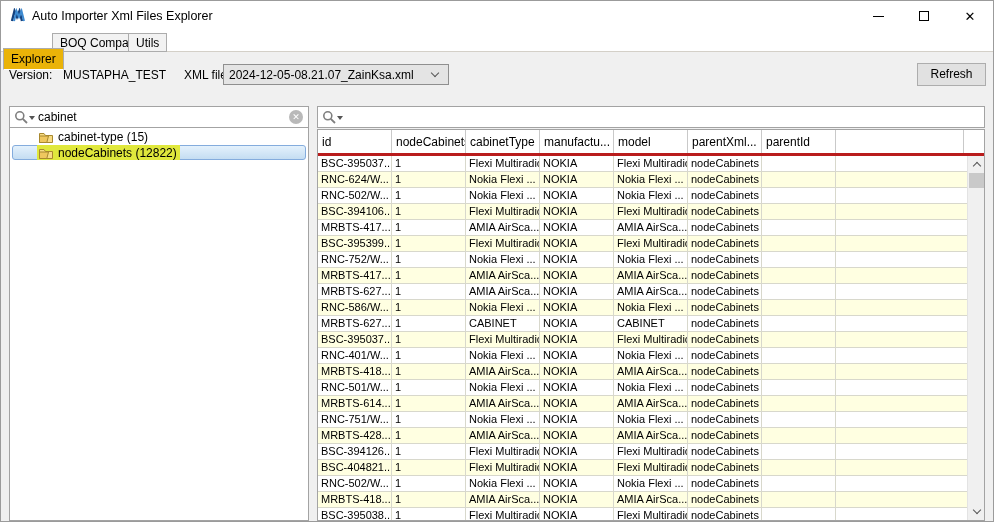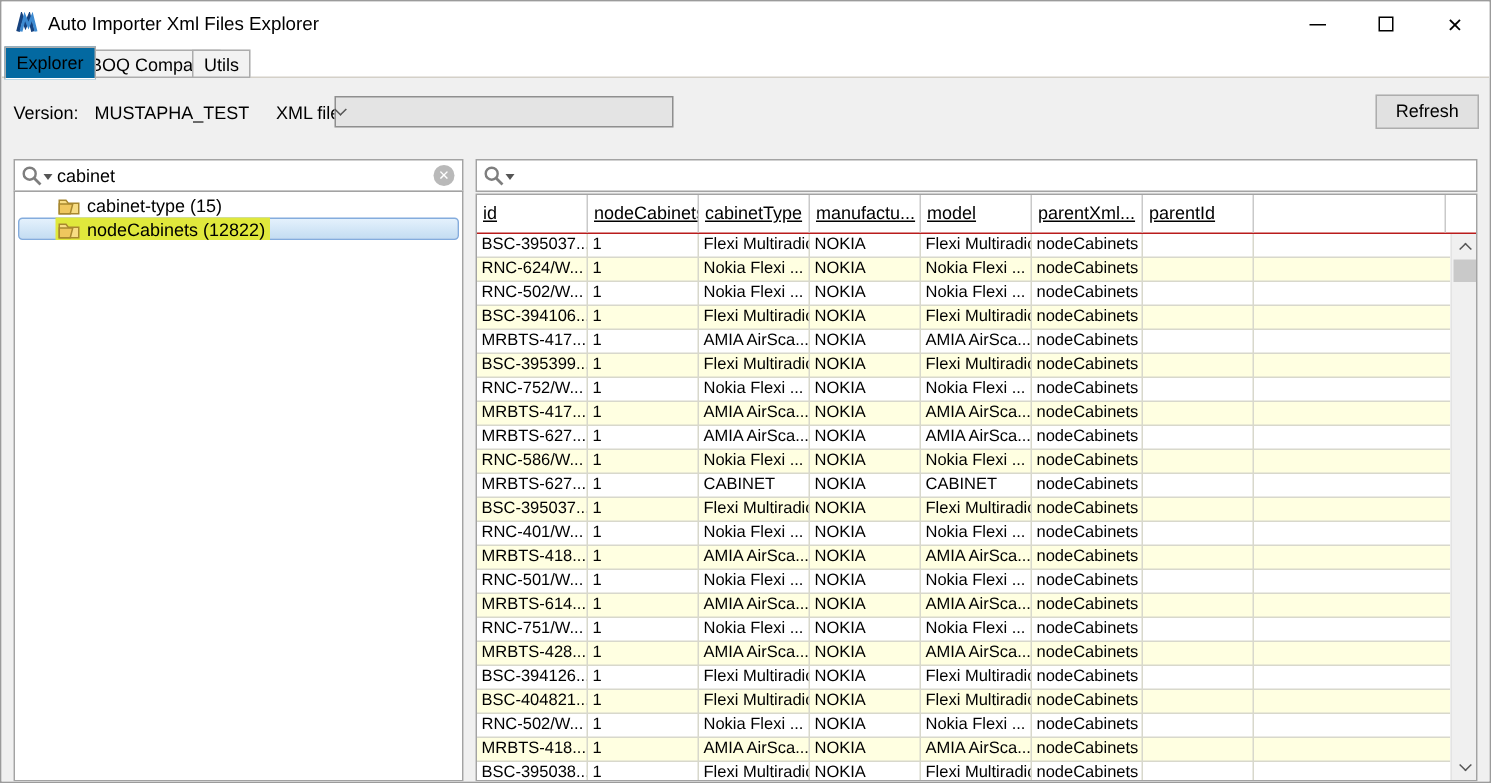--- a/index.html
+++ b/index.html
@@ -14,21 +14,21 @@
   .title-text { position:absolute; left:31px; top:0; height:30px; line-height:30px; font-size:12.5px; }
   .win-controls { position:absolute; right:0; top:0; height:30px; display:flex; }
   .win-btn { width:46px; height:30px; display:flex; align-items:center; justify-content:center; }
   .glyph-min { width:11px; height:0; border-top:1px solid #000; display:block; }
   .glyph-max { width:10px; height:10px; border:1px solid #000; display:block; }
   .glyph-close { font-size:13px; line-height:13px; }
   
   .tabstrip { position:absolute; top:30px; left:0; right:0; height:21px; background:#fff; border-bottom:1px solid #d4d0c8; }
   .tab { position:absolute; font-size:12px; padding:0 7px; line-height:19px; background:#f2f2f2;
          border:1px solid #acacac; top:2px; height:19px; }
-  .tab.active { top:0; height:22px; line-height:21px; background:#0369a1; border-bottom:1px solid #fff; z-index:2;text-align:right; }
+  .tab.active { top:17px; height:22px; line-height:21px; background:#eab308; border-bottom:1px solid #fff; z-index:2;text-align:right; }
   .tab-explorer { left:2px; }
   .tab-boq { left:51px; }
   .tab-utils { left:127px; }
   
   .content { position:absolute; top:51px; left:0; right:0; bottom:0; background:#f0f0f0; }
   .lbl { position:absolute; font-size:12px; }
   .bold { font-weight:normal; }
   .combobox { position:absolute; left:222px; top:12px; width:226px; height:21px; background:#e4e4e4;
               border:1px solid #8f8f8f; display:flex; align-items:center; }
   .combobox .val { font-size:12px; padding-left:5px; flex:1; white-space:nowrap; overflow:hidden; }
@@ -53,21 +53,21 @@
   .tree-item { position:relative; height:15px; margin:1px 2px 0 2px; display:flex; align-items:center;
                padding-left:24px; font-size:12px; border:1px solid transparent; }
   .tree-item.sel { background:linear-gradient(#e4f1fc,#c4ddf2); border:1px solid #84acdd; border-radius:3px; }
   .hlwrap { display:flex; align-items:center; height:15px; padding:0 3px 0 1px; }
   .hlwrap.on { background:#e0e83c; }
   .folder-ic { width:16px; height:14px; margin-right:4px; flex:0 0 auto; }
   
   .tablepanel { position:absolute; left:316px; top:77px; width:668px; bottom:0; background:#fff;
                 border:1px solid #a3a3a3; overflow:hidden; }
   .thead { position:absolute; top:0; left:0; right:0; height:26px; background:#fff;
-           border-bottom:1px solid #b91c1c; display:flex;text-decoration:underline; }
+           border-bottom:3px solid #b91c1c; display:flex; }
   .hcell { font-size:12px; padding:5px 0 0 4px; border-right:1px solid #c9c9c9; height:100%;
            white-space:nowrap; overflow:hidden; }
   .hsep { position:absolute; top:0; bottom:0; left:645px; width:0; border-left:1px solid #c9c9c9; }
   .tbody { position:absolute; top:26px; left:0; right:17px; bottom:0; overflow:hidden; }
   .trow { display:flex; height:16px; background:#fff; }
   .trow:nth-child(even) { background:#ffffe1; }
   .cell { font-size:11px; line-height:15px; padding-left:3px; border-right:1px solid #d8d8cc;
           border-bottom:1px solid #d8d8cc; white-space:nowrap; overflow:hidden; height:16px; }
   .c0,.c1,.c2,.c3,.c5,.c6 { width:74px; flex:0 0 74px; }
   .c4 { width:74px; flex:0 0 74px; }
@@ -126,20 +126,21 @@
     <div class="tab tab-utils">Utils</div>
   </div>
 
   <div class="content">
 
     <span class="lbl bold" style="left:8px; top:16px;">Version:</span>
     <span class="lbl" style="left:62px; top:16px;">MUSTAPHA_TEST</span>
     <span class="lbl" style="left:183px; top:16px;">XML file</span>
 
     <div class="combobox">
+      <span class="val">2024-12-05-08.21.07_ZainKsa.xml</span>
       <span class="chev down"></span>
     </div>
 
     <div class="btn">Refresh</div>
 
     <div class="searchbox sb-left">
       <svg class="mag">
           <use href="#icon-mag"></use>
         </svg>
       <span class="mag-arrow"></span>

